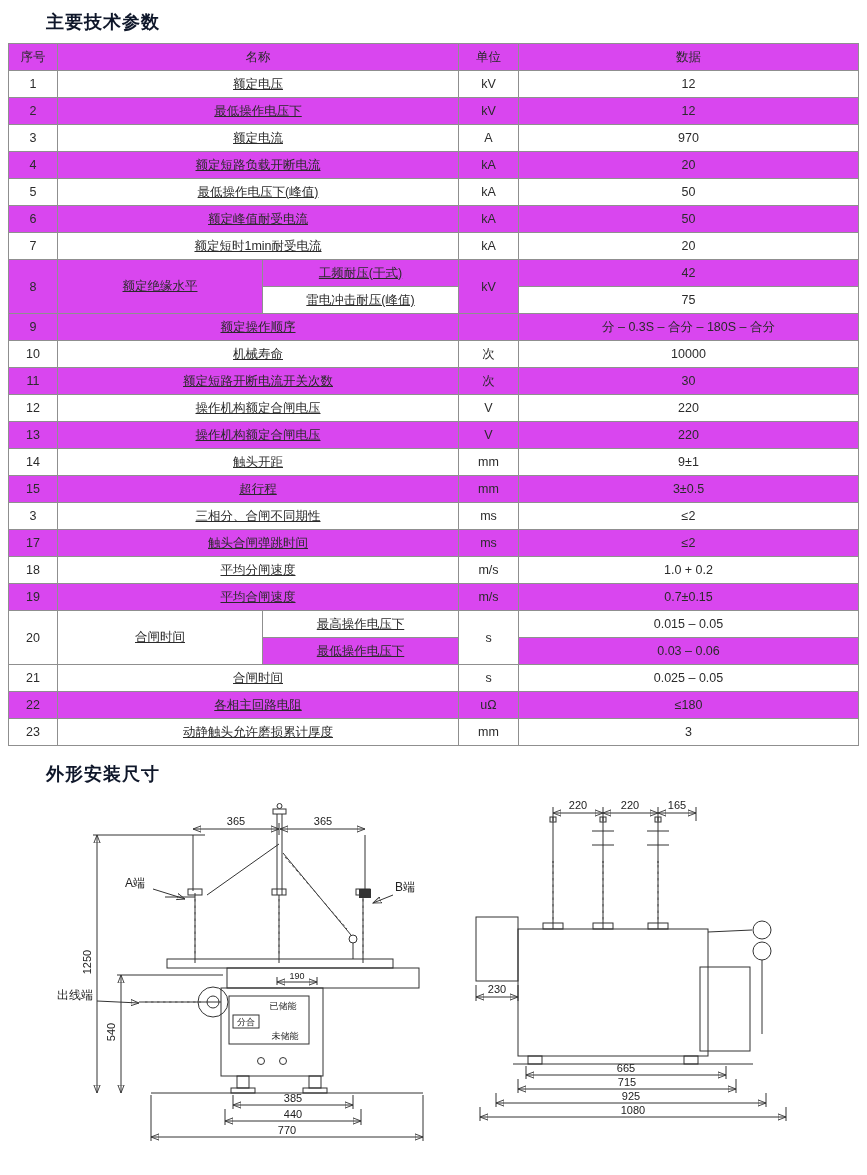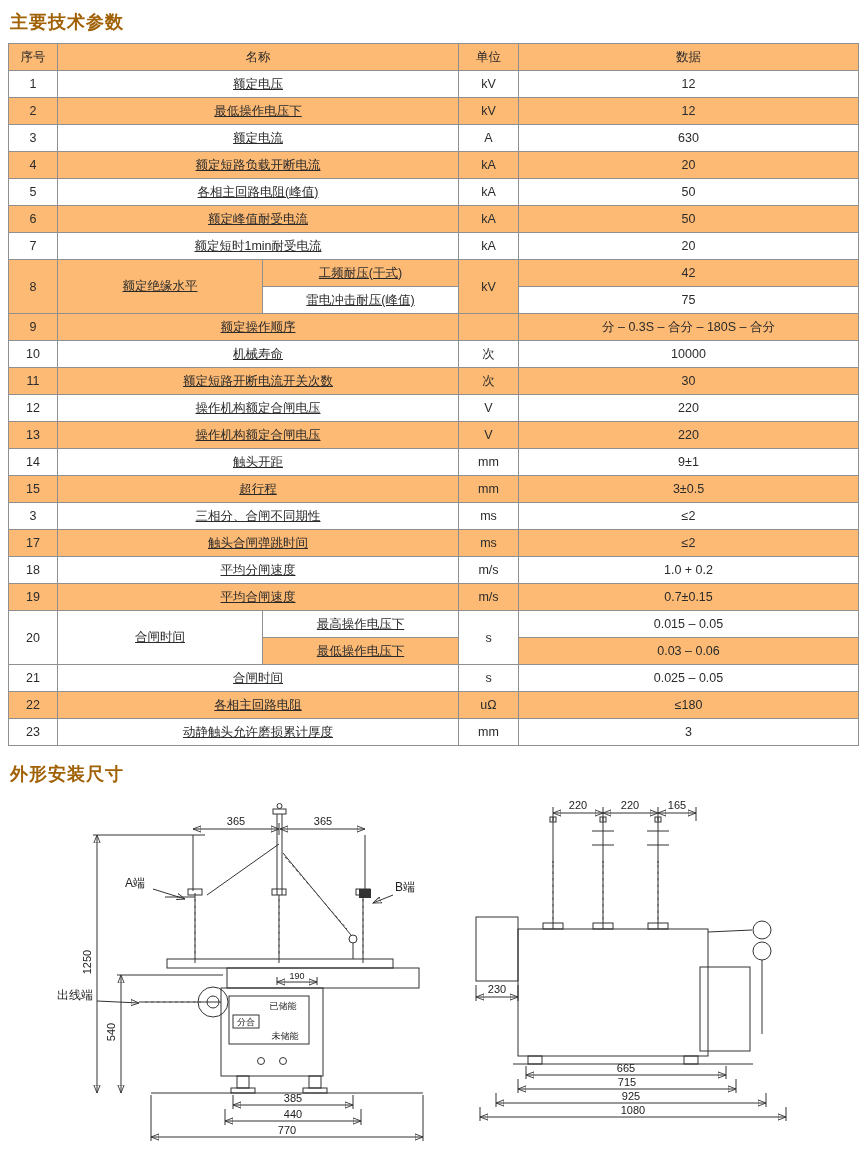--- a/index.html
+++ b/index.html
@@ -1,34 +1,34 @@
 <!DOCTYPE html>
 <html lang="zh"><head>
 <meta charset="utf-8">
 <style>
   html,body{margin:0;padding:0;}
   body{
     width:867px;height:1175px;background:#fff;position:relative;
     font-family:"Liberation Sans","DejaVu Sans",sans-serif;color:#2b2b2b;
   }
   .section-title{
-    color:#a16207;font-weight:bold;font-size:18px;
-    padding:10px 0 9px 10px;letter-spacing:1px;
+    color:#0f172a;font-weight:bold;font-size:18px;
+    padding:10px 0 9px 10px;letter-spacing:1px;margin-left:36px;
   }
   table.spec{
     border-collapse:collapse;table-layout:fixed;width:850px;margin:0 8px;
     font-size:12.5px;
   }
   table.spec th,table.spec td{
     border:1px solid #8f8f8f;height:26px;padding:0 4px;
     font-weight:normal;text-align:center;overflow:hidden;white-space:nowrap;
   }
   table.spec th{font-weight:normal;}
   td.cm,td.cs{text-align:left;padding-left:13px;text-decoration:underline;}
-  tr.alt th, tr.alt td{background:#fdba74;}
+  tr.alt th, tr.alt td{background:#d946ef;}
   .drawings{position:relative;height:365px;margin-top:4px;}
   svg.drw{position:absolute;top:0;}
   .drw line,.drw rect,.drw circle,.drw path{stroke:#333;fill:none;stroke-width:1;}
   .drw .ins{stroke:#555;}
   .drw .blk{fill:#333;stroke:none;}
   .drw text{stroke:none;fill:#222;font-family:"Liberation Sans","DejaVu Sans",sans-serif;}
   .drw .dt{font-size:11px;text-anchor:middle;}
   .drw .ds{font-size:9px;text-anchor:middle;}
   .drw .dl{font-size:12px;text-anchor:start;}
   .drw .dp{font-size:9px;text-anchor:middle;}
@@ -62,31 +62,31 @@
   <tr class="alt">
     <td class="cn">2</td>
     <td class="cm" colspan="2">最低操作电压下</td>
     <td class="cu">kV</td>
     <td class="cv">12</td>
   </tr>
   <tr>
     <td class="cn">3</td>
     <td class="cm" colspan="2">额定电流</td>
     <td class="cu">A</td>
-    <td class="cv">630</td>
+    <td class="cv">970</td>
   </tr>
   <tr class="alt">
     <td class="cn">4</td>
     <td class="cm" colspan="2">额定短路负载开断电流</td>
     <td class="cu">kA</td>
     <td class="cv">20</td>
   </tr>
   <tr>
     <td class="cn">5</td>
-    <td class="cm" colspan="2">各相主回路电阻(峰值)</td>
+    <td class="cm" colspan="2">最低操作电压下(峰值)</td>
     <td class="cu">kA</td>
     <td class="cv">50</td>
   </tr>
   <tr class="alt">
     <td class="cn">6</td>
     <td class="cm" colspan="2">额定峰值耐受电流</td>
     <td class="cu">kA</td>
     <td class="cv">50</td>
   </tr>
   <tr>

